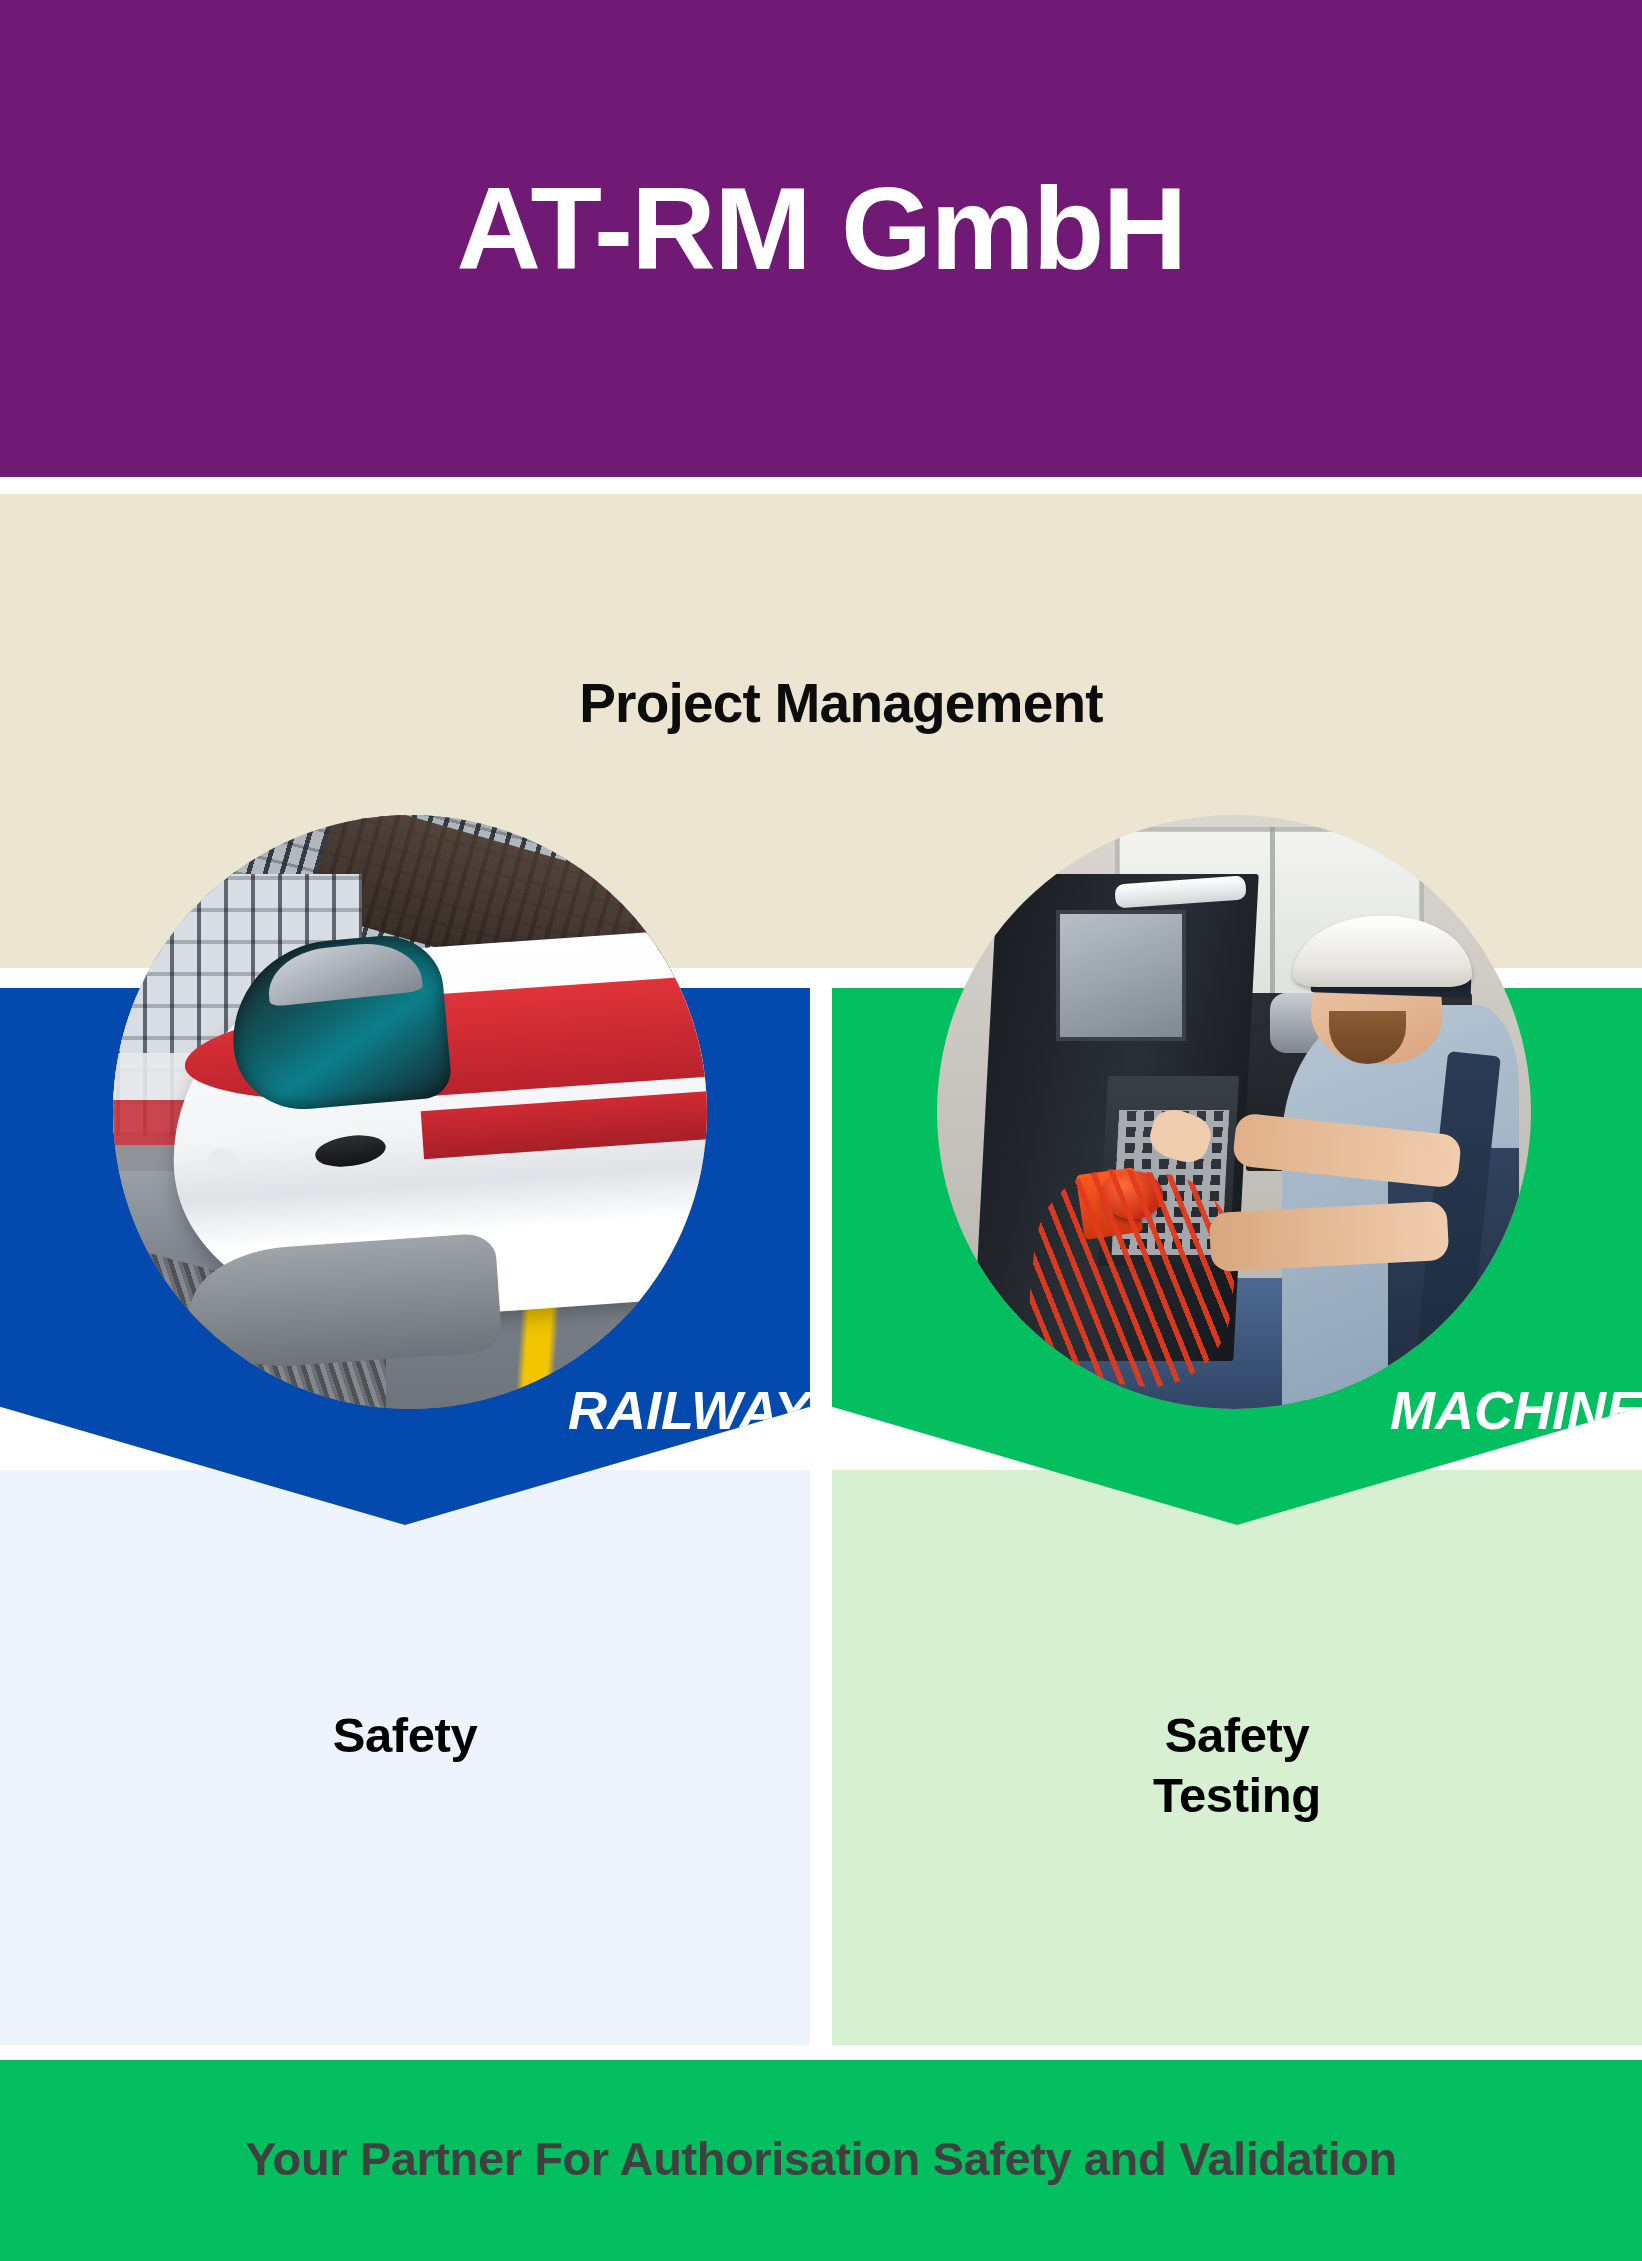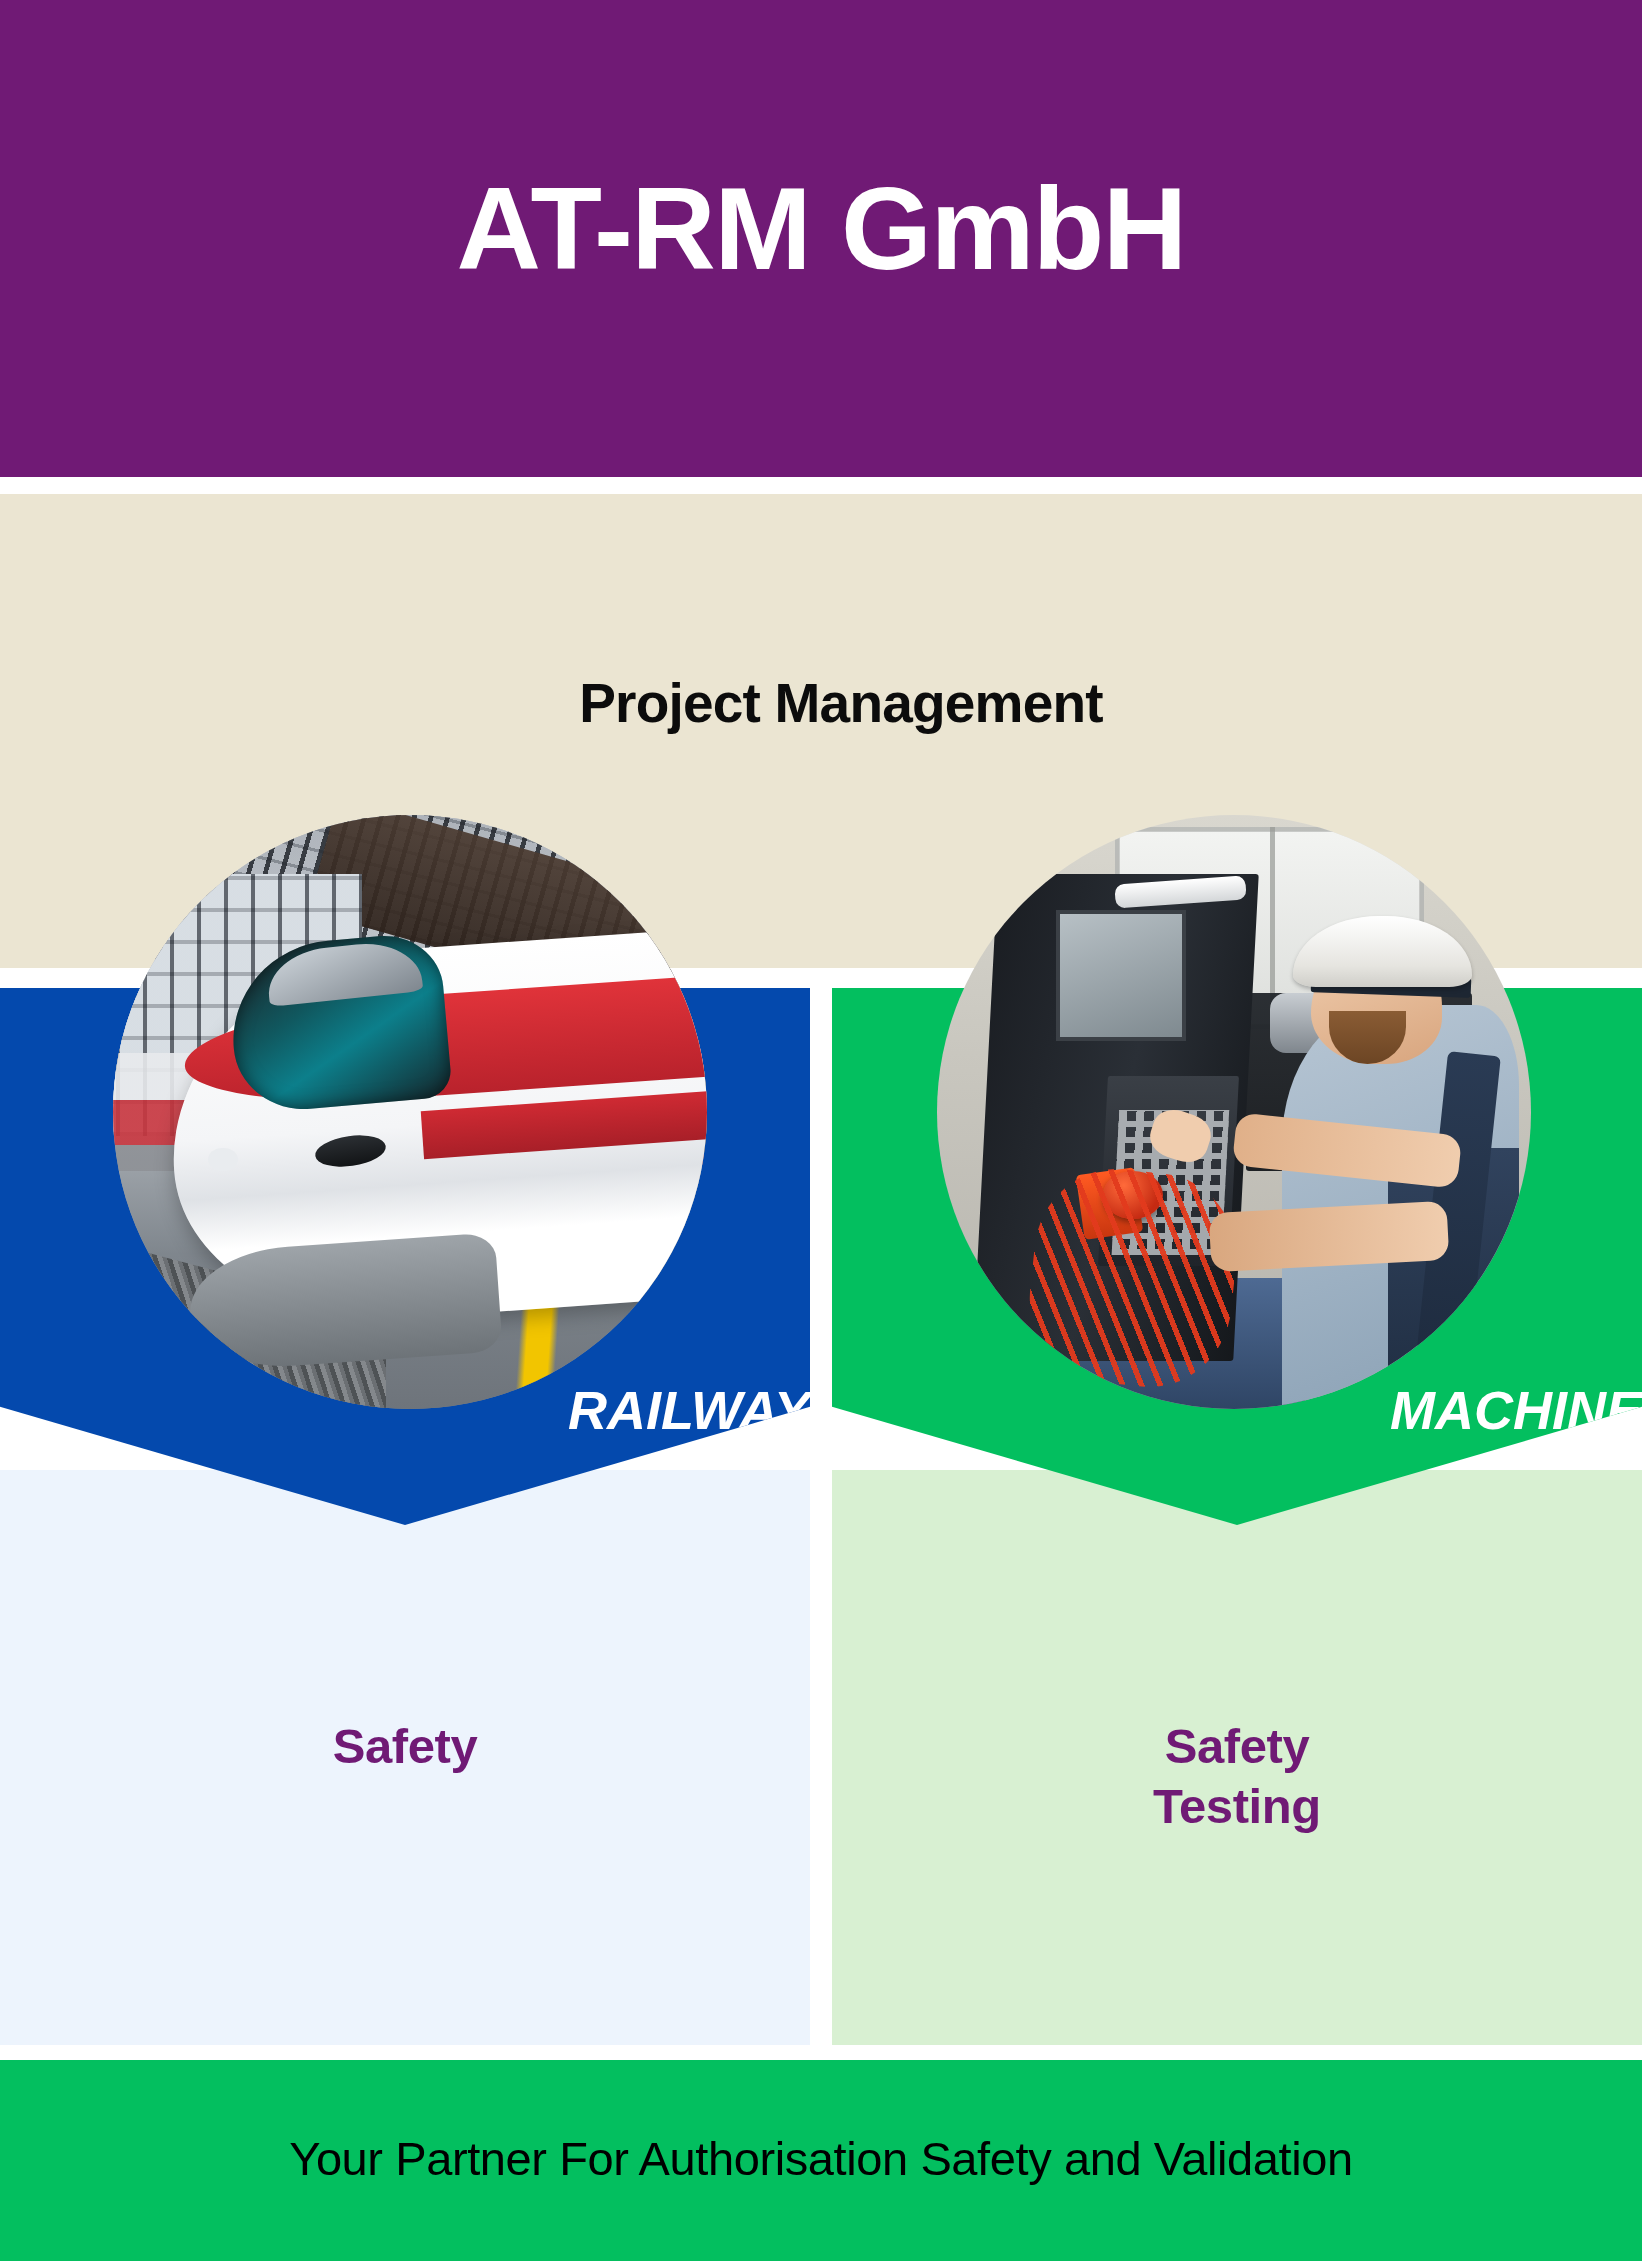--- a/index.html
+++ b/index.html
@@ -111,23 +111,23 @@
   }
   .tint-panel.right {
     left: 832px;
     width: 810px;
     background: #d8f0d2;
   }
   .tint-text {
     position: absolute;
     left: 0;
     width: 100%;
-    top: 247px;
+    top: 236px;
     text-align: center;
-    color: #701a75;
+    color: #000000;
     font-size: 49px;
     font-weight: 700;
     line-height: 1.22;
     letter-spacing: -0.4px;
     margin: 0;
   }
   .tint-text span { display: block; }
 
   
   .photo-circle {
@@ -401,23 +401,23 @@
     left: 0;
     top: 2060px;
     width: 1642px;
     height: 201px;
     background: #03bf5f;
     display: flex;
     align-items: center;
     justify-content: center;
   }
   .footer-text {
-    color: #000000;
+    color: #404040;
     font-size: 47px;
-    font-weight: 400;
+    font-weight: 700;
     letter-spacing: -0.4px;
     line-height: 1;
     margin: 0;
     padding-bottom: 3.2px;
     text-align: center;
     white-space: nowrap;
   }
 </style>
 </head>
 <body>

